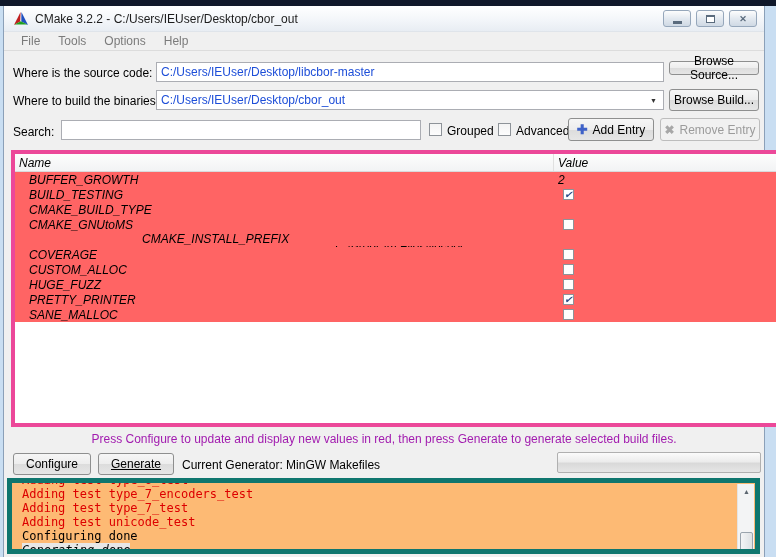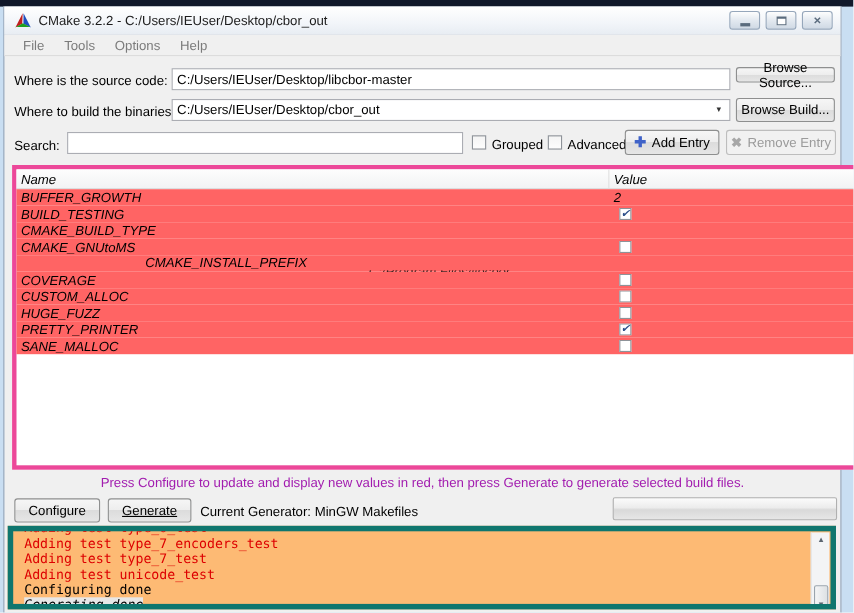--- a/index.html
+++ b/index.html
@@ -22,42 +22,42 @@
   .glyph-max { width:9px; height:8px; border:1px solid #5a6b7d; border-top:2px solid #5a6b7d; background:#fff; }
 
   
   .menubar { position:absolute; left:0; top:26px; width:100%; height:19px; background:#f0f0f0;
              border-bottom:1px solid #dcdcdc; display:flex; align-items:center; padding-left:8px; }
   .menu-item { color:#7b7b7b; padding:2px 9px; }
 
   label, .static-label { color:#000; }
 
   .txt { position:absolute; height:20px; border:1px solid #abadb3; background:#fff; padding:0 4px;
-         font-family:"Liberation Sans",sans-serif; font-size:12px; color:#000000; }
+         font-family:"Liberation Sans",sans-serif; font-size:12px; color:#1d4ed8; }
   .combo-arrow { position:absolute; font-size:7px; color:#333; }
 
   .btn { position:absolute; border:1px solid #8e8f8f; border-radius:3px;
          background:linear-gradient(#f6f6f6,#ededed 50%,#dcdcdc 50%,#e6e6e6);
          font-family:"Liberation Sans",sans-serif; font-size:12px; color:#000;
          display:flex; align-items:center; justify-content:center; gap:5px; }
   .btn.disabled { border-color:#bdbdbd; background:#f1f1f1; color:#9b9b9b; }
 
   .cb { width:13px; height:13px; border:1px solid #8e9399; background:linear-gradient(#f4f4f4,#fdfdfd); display:inline-block; }
 
   .plus-icon { color:#3f62c8; font-size:13px; font-weight:bold; line-height:1; }
   .x-icon { color:#a7a7a7; font-size:12px; font-weight:bold; line-height:1; }
 
   
   .cache { position:absolute; left:7px; top:144px; width:773px; height:277px; background:#fff; border:4px solid #ec4899;font-style:italic; }
   .cache-header { display:flex; height:18px; background:linear-gradient(#fdfdfd,#f2f3f4);
                   border-bottom:1px solid #d9dadb; align-items:center; }
   .col-name { width:539px; padding-left:4px; border-right:1px solid #e0e0e0; height:100%; display:flex; align-items:center; }
   .col-value { flex:1; padding-left:4px; height:100%; display:flex; align-items:center; }
   .t-row { display:flex; height:15px; background:#ff6464; align-items:center; }
-  .t-cell-name { width:539px; padding-left:4px; overflow:hidden; white-space:nowrap; }
+  .t-cell-name { width:539px; padding-left:14px; overflow:hidden; white-space:nowrap; }
   .t-cell-value { flex:1; padding-left:4px; display:flex; align-items:center; overflow:hidden; white-space:nowrap; }
   .tbl-cb { width:11px; height:11px; border:1px solid #8e9399; background:#fff; margin-left:5px;
             display:flex; align-items:center; justify-content:center; font-size:10px; color:#2d4f8a; line-height:1; }
 
   .hint { position:absolute; left:0; top:426px; width:100%; text-align:center; color:#a21caf; }
 
   .progress { position:absolute; left:553px; top:446px; width:204px; height:21px; border:1px solid #b0b0b0; border-radius:2px;
               background:linear-gradient(#fbfbfb,#ececec 45%,#d9d9d9 55%,#e6e6e6); }
 
   

